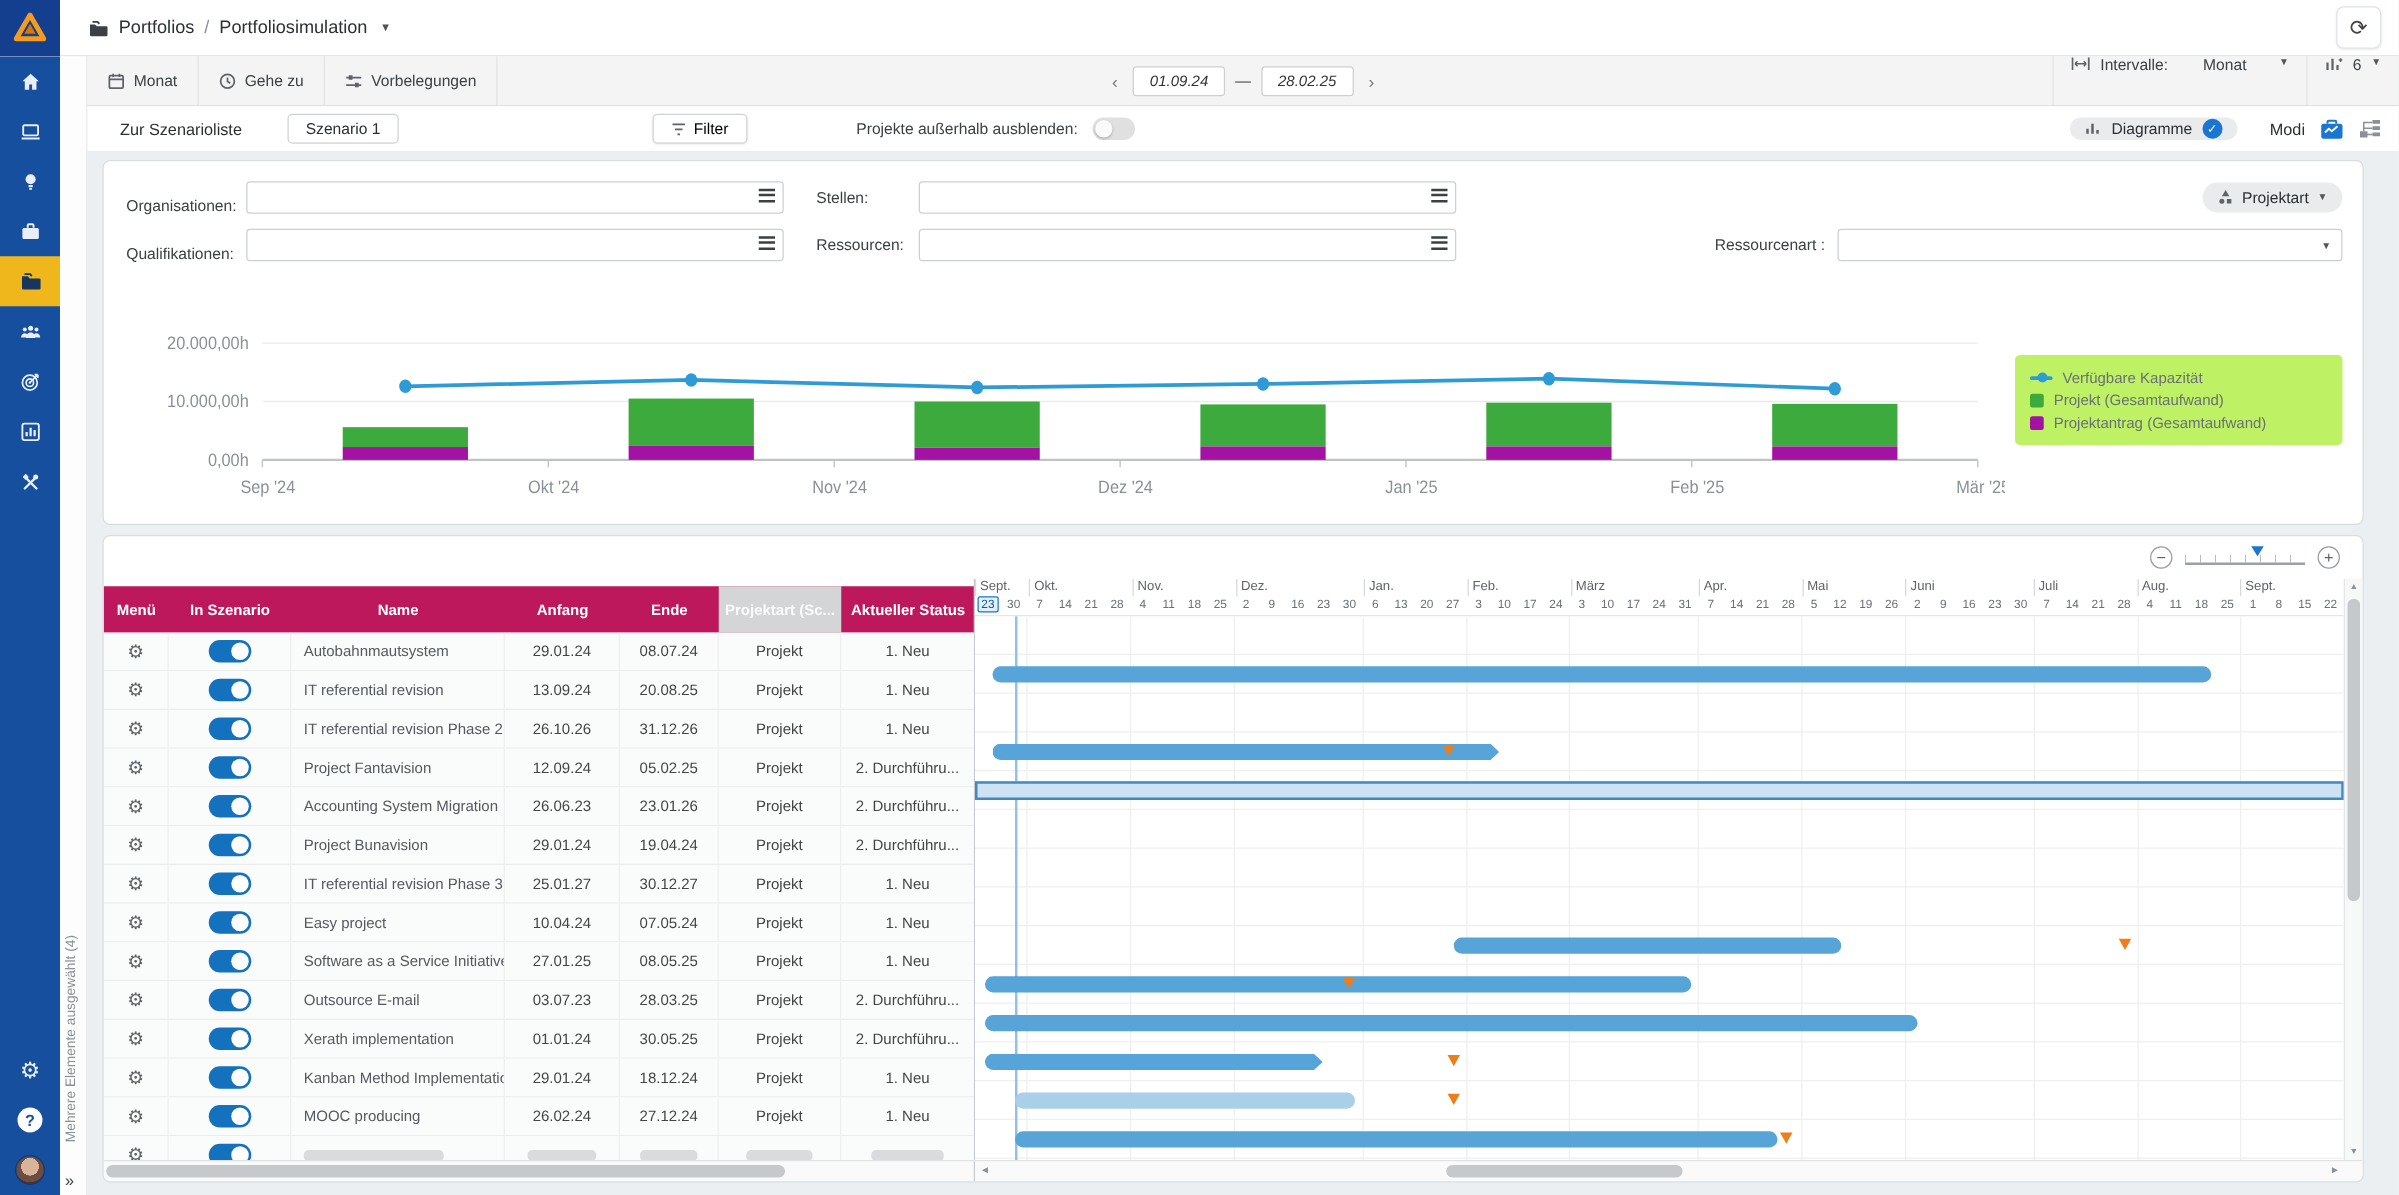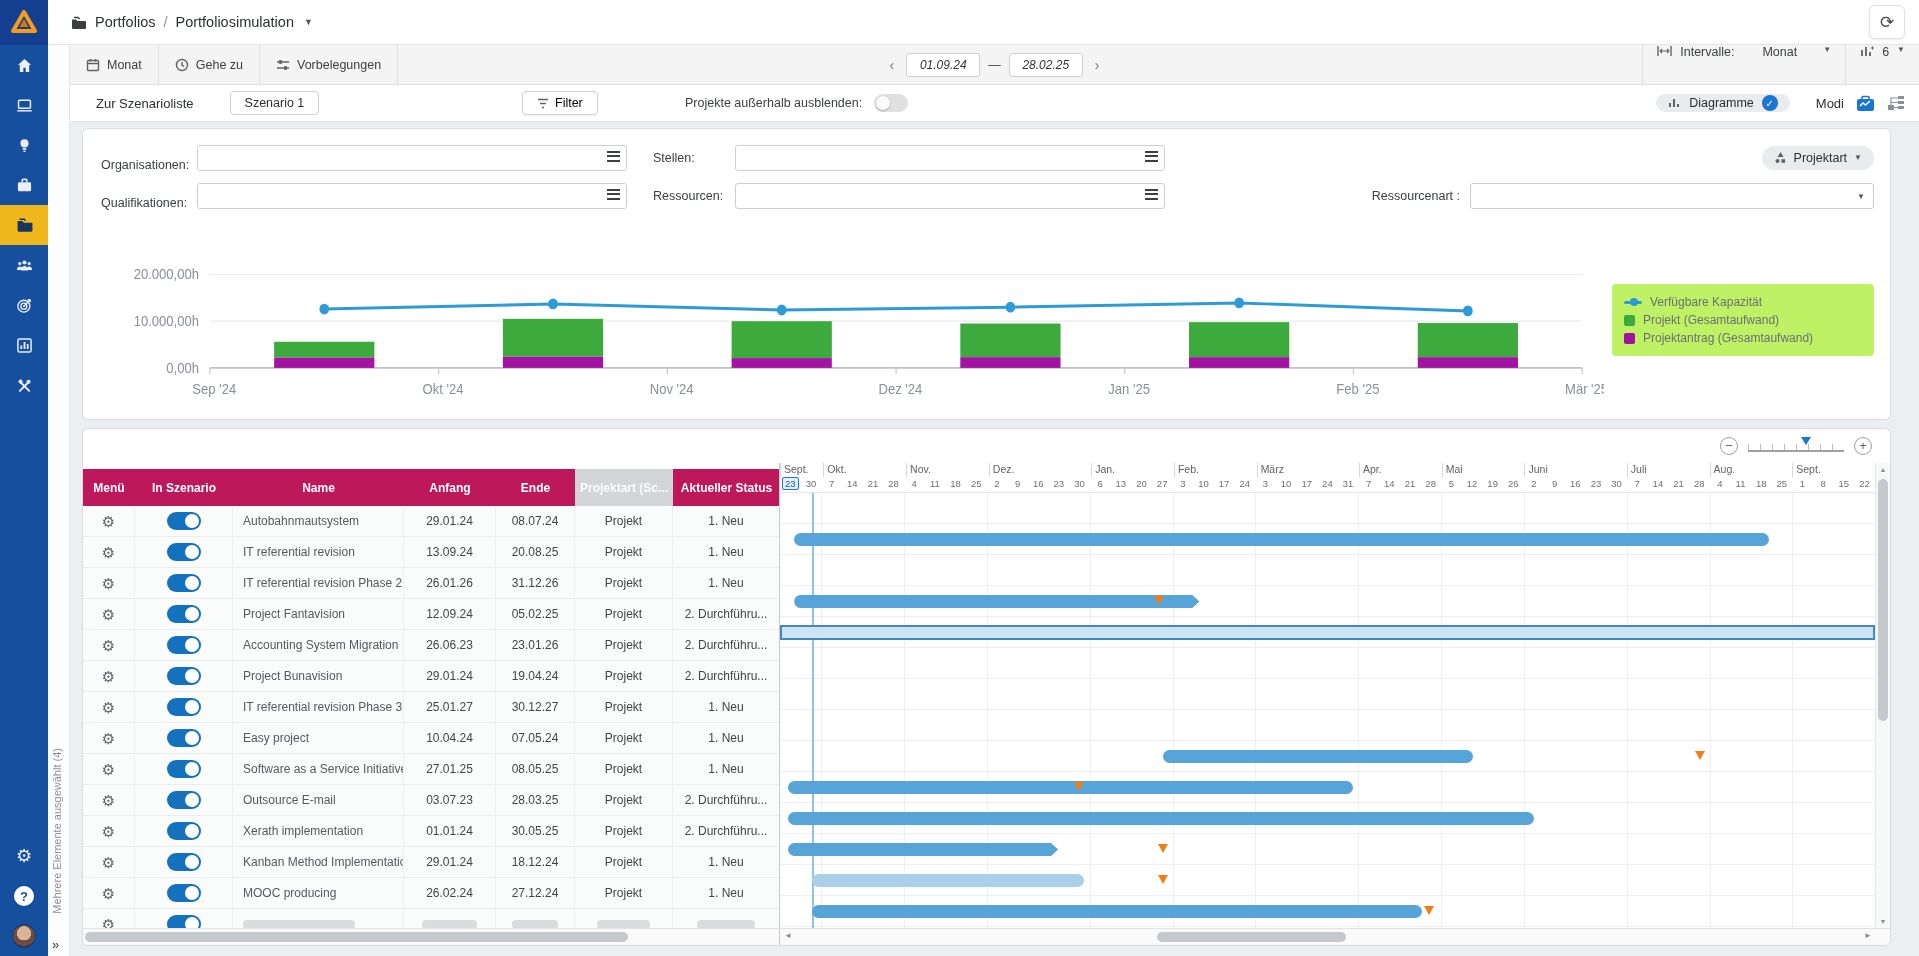--- a/index.html
+++ b/index.html
@@ -560,21 +560,21 @@
     <div class="td">1. Neu</div>
   </div>
   <div class="trow grid7">
     <div class="td">
                     <span class="gear-sm">⚙</span>
                   </div>
     <div class="td">
                     <span class="switch"></span>
                   </div>
     <div class="td c-name">IT referential revision Phase 2</div>
-    <div class="td">26.01.26</div>
+    <div class="td">26.10.26</div>
     <div class="td">31.12.26</div>
     <div class="td">Projekt</div>
     <div class="td">1. Neu</div>
   </div>
   <div class="trow grid7">
     <div class="td">
                     <span class="gear-sm">⚙</span>
                   </div>
     <div class="td">
                     <span class="switch"></span>

